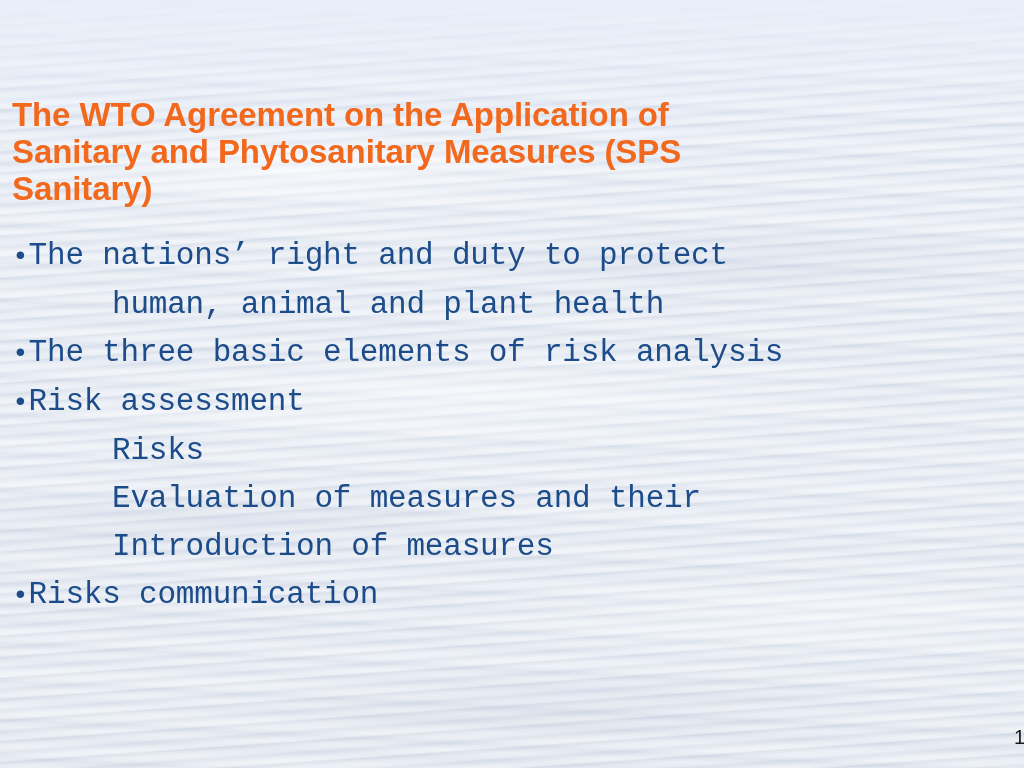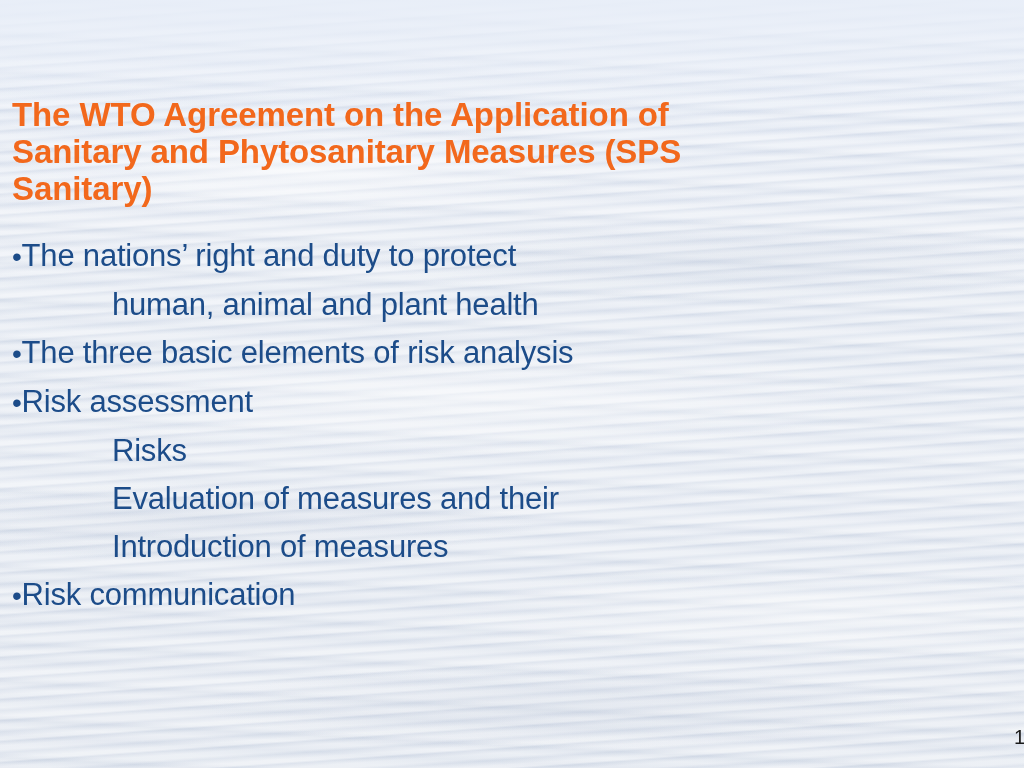--- a/index.html
+++ b/index.html
@@ -122,21 +122,21 @@
 
   
   #body {
     position: absolute;
     left: 12px;
     top: 232px;
     width: 900px;
     color: #1C4C89;
     font-size: 31px;
     line-height: 48px;
-    font-family: Liberation Sans, sans-serif;
+    font-family: Liberation Mono, monospace;
     letter-spacing: -0.2px;
   }
   .line {
     white-space: nowrap;
   }
   .line.lvl1 {
     padding-left: 0;
   }
   .line.lvl2 {
     padding-left: 100px;
@@ -178,18 +178,18 @@
   </div>
 
   <div id="body">
       <div class="line lvl1"><span class="bullet">•</span><span>The nations’ right and duty to protect</span></div>
       <div class="line lvl2"><span>human, animal and plant health</span></div>
       <div class="line lvl1"><span class="bullet">•</span><span>The three basic elements of risk analysis</span></div>
       <div class="line lvl1"><span class="bullet">•</span><span>Risk assessment</span></div>
       <div class="line lvl2"><span>Risks</span></div>
       <div class="line lvl2"><span>Evaluation of measures and their</span></div>
       <div class="line lvl2"><span>Introduction of measures</span></div>
-      <div class="line lvl1"><span class="bullet">•</span><span>Risk communication</span></div>
+      <div class="line lvl1"><span class="bullet">•</span><span>Risks communication</span></div>
     </div>
 
   <div id="slide-number">1</div>
 
 </div>
 
 </body></html>

